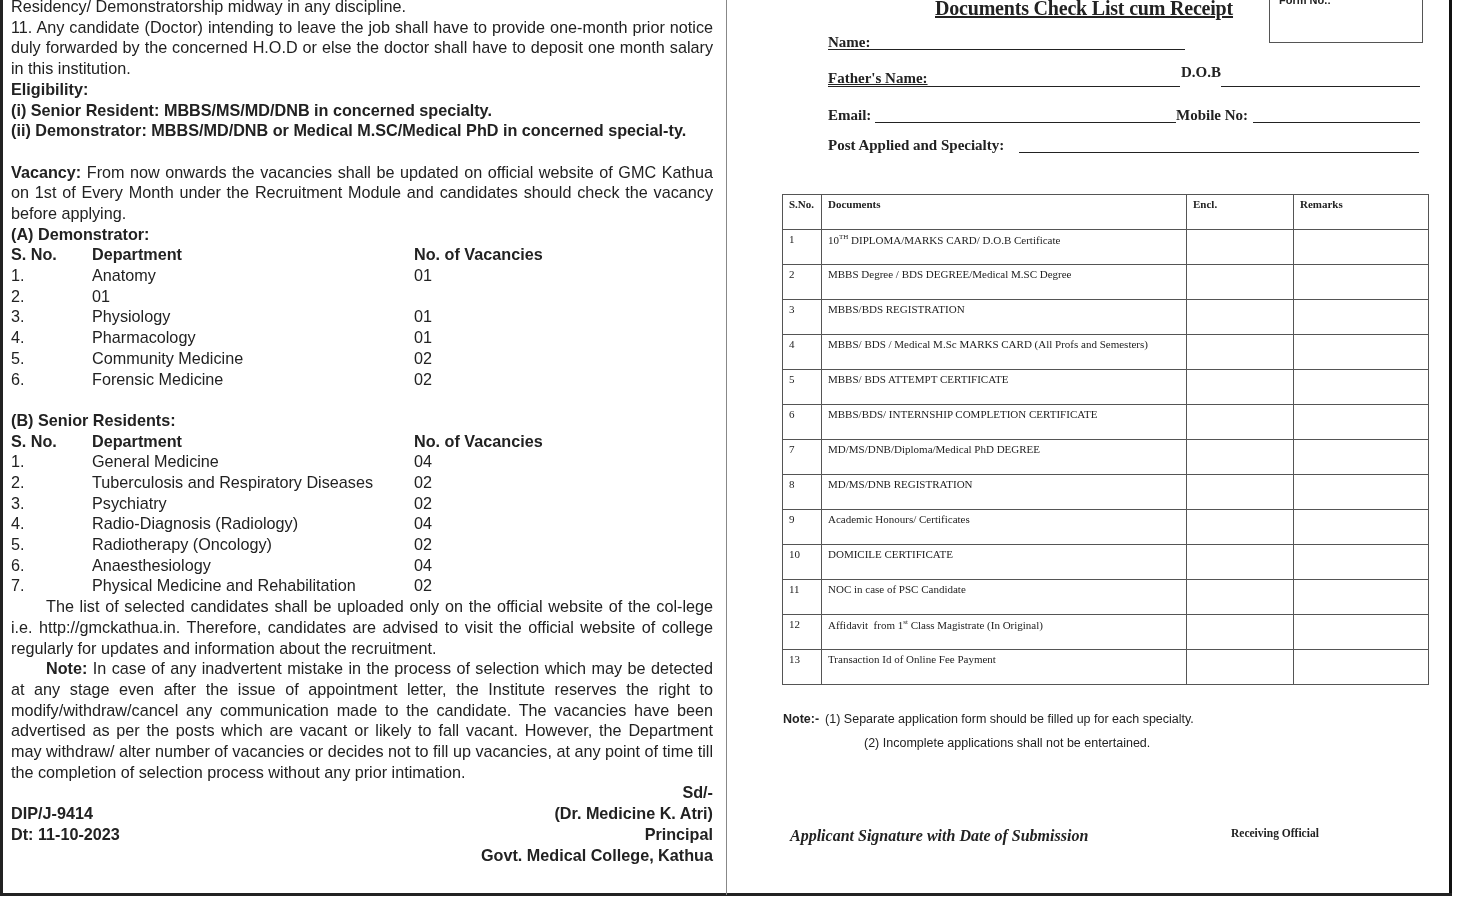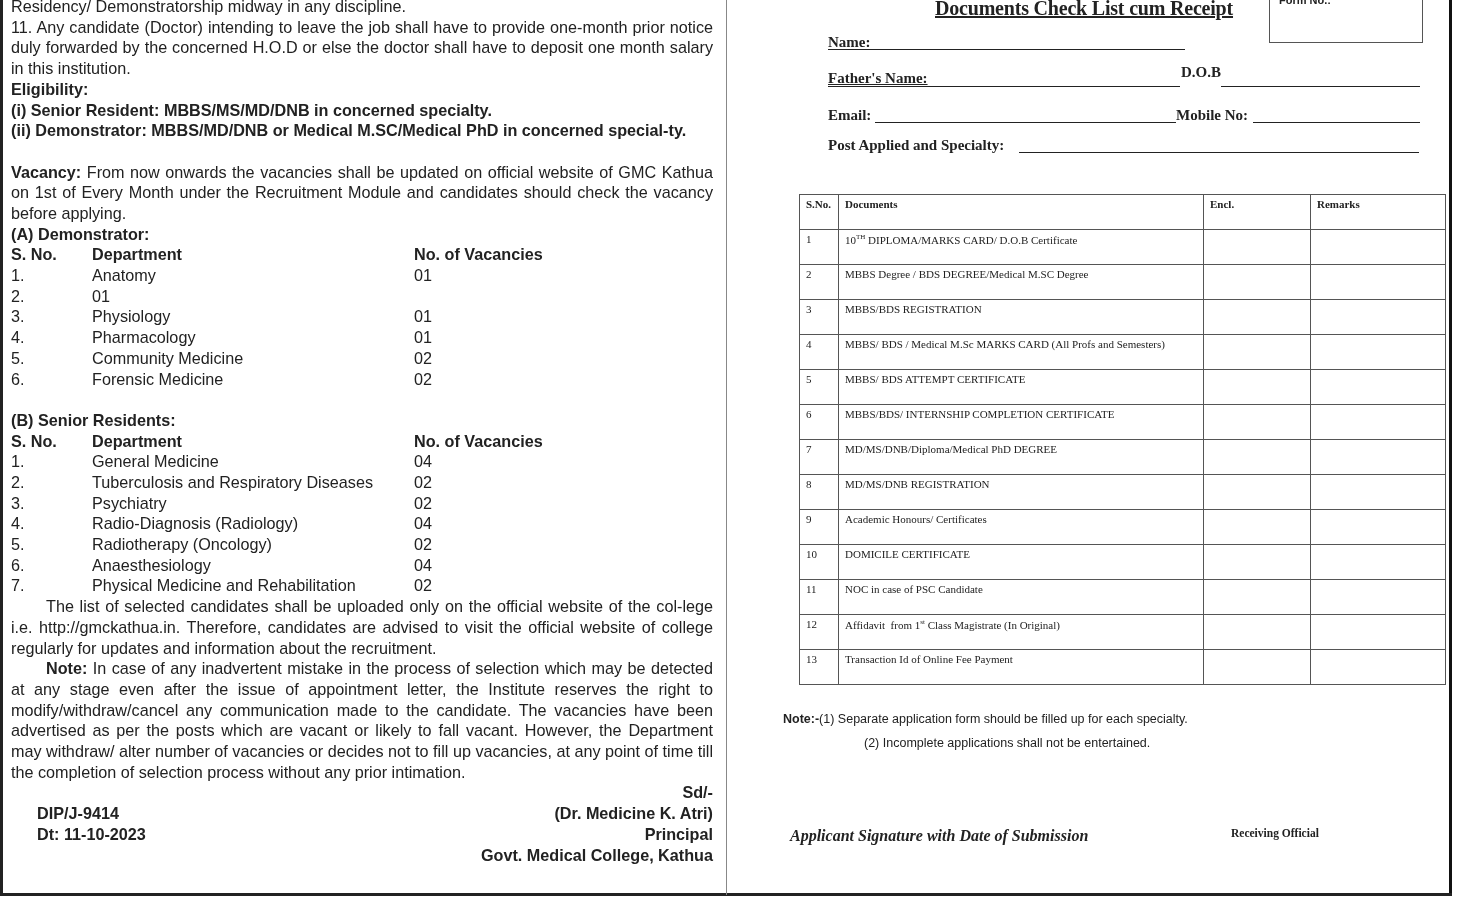--- a/index.html
+++ b/index.html
@@ -16,42 +16,42 @@
   .justify { text-align:justify; text-align-last:left; }
   .b { font-weight:bold; }
   .indent { text-indent:35px; }
   .vtable { position:relative; }
   .vrow { display:flex; height:20.7px; }
   .vrow .sno { width:81px; }
   .vrow .dept { width:322px; }
   .vrow .cnt { width:200px; }
   .gap { height:20.7px; }
   .sig-block { position:relative; height:84px; }
-  .sig-left { position:absolute; left:0; top:20.7px; font-weight:bold;margin-left:26px; }
+  .sig-left { position:absolute; left:0; top:20.7px; font-weight:bold; }
   .sig-right { position:absolute; right:0; top:0; text-align:right; font-weight:bold; }
 
   
   .right { position:absolute; left:760px; top:0; width:690px; font-family:"Liberation Serif", serif; color:#222; }
   .doc-title { position:absolute; left:175px; top:-3px; font-size:20px; font-weight:bold; text-decoration:underline; letter-spacing:-0.2px; }
   .formno-box { position:absolute; left:509px; top:-5px; width:152px; height:46px; border:1.5px solid #555; }
   .formno-label { position:absolute; left:9px; top:-2px; font-family:"Liberation Sans", sans-serif; font-size:11px; font-weight:bold; }
   .field { position:absolute; font-size:15px; font-weight:bold; }
   .uline { position:absolute; border-bottom:1.5px solid #222; height:0; }
 
-  .doc-table { position:absolute; left:39px; top:194px; border-collapse:collapse; font-size:11px; }
+  .doc-table { position:absolute; left:22px; top:194px; border-collapse:collapse; font-size:11px; }
   .doc-table td, .doc-table th { border:1.3px solid #555; vertical-align:top; padding:3px 6px 0 6px; text-align:left; height:31px; }
   .doc-table th { font-weight:bold; }
   .c-sno { width:26px; }
   .c-doc { width:352px; }
   .c-encl { width:94px; }
   .c-rem { width:122px; }
   .doc-table sup { font-size:7px; }
 
   .note1 { position:absolute; left:23px; top:712px; font-family:"Liberation Sans", sans-serif; font-size:12.5px; }
-  .note1 .nb { font-weight:bold; }
+  .note1 .nb { font-weight:bold; margin-right:6px; }
   .note2 { position:absolute; left:68px; top:736px; font-family:"Liberation Sans", sans-serif; font-size:12.5px;margin-left:36px; }
   .sig-applicant { position:absolute; left:30px; top:827px; font-size:16px; font-weight:bold;font-style:italic; }
   .sig-official { position:absolute; left:471px; top:827px; font-size:11.5px; font-weight:bold; }
 </style>
 </head>
 <body>
 
 <div class="page">
   <div class="outer-left-border"></div>
   <div class="outer-right-border"></div>

